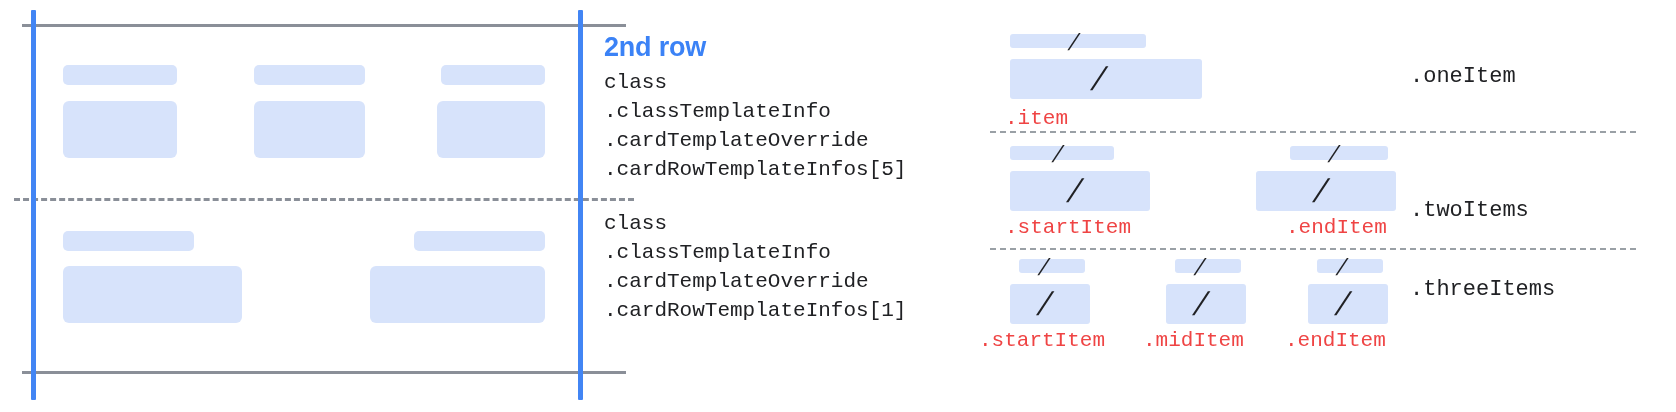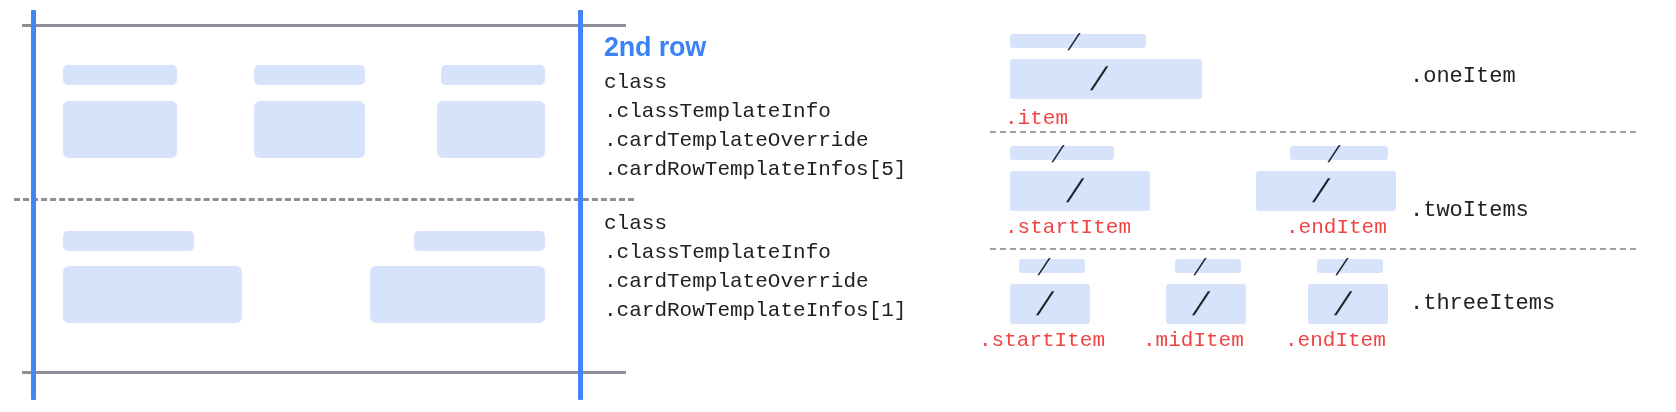--- a/index.html
+++ b/index.html
@@ -207,15 +207,15 @@
     </div>
     <div class="slot-label" style="left:183px; top:329px;">.midItem</div>
 
     <div class="slot" style="left:348px; top:259px;">
       <div class="bar" style="left:9px;  top:0;  width:66px;  height:14px;"></div>
       <div class="slash" style="left:30px; top:-5px; font-size:26px;">/</div>
       <div class="bar" style="left:0;   top:25px; width:80px;  height:40px;"></div>
       <div class="slash" style="left:30px; top:26px; font-size:36px;">/</div>
     </div>
     <div class="slot-label" style="left:325px; top:329px;">.endItem</div>
-    <div class="variant-label" style="left:450px; top:291px;">.threeItems</div>
+    <div class="variant-label" style="left:450px; top:277px;">.threeItems</div>
   </div>
 </div>
 
 </body></html>

